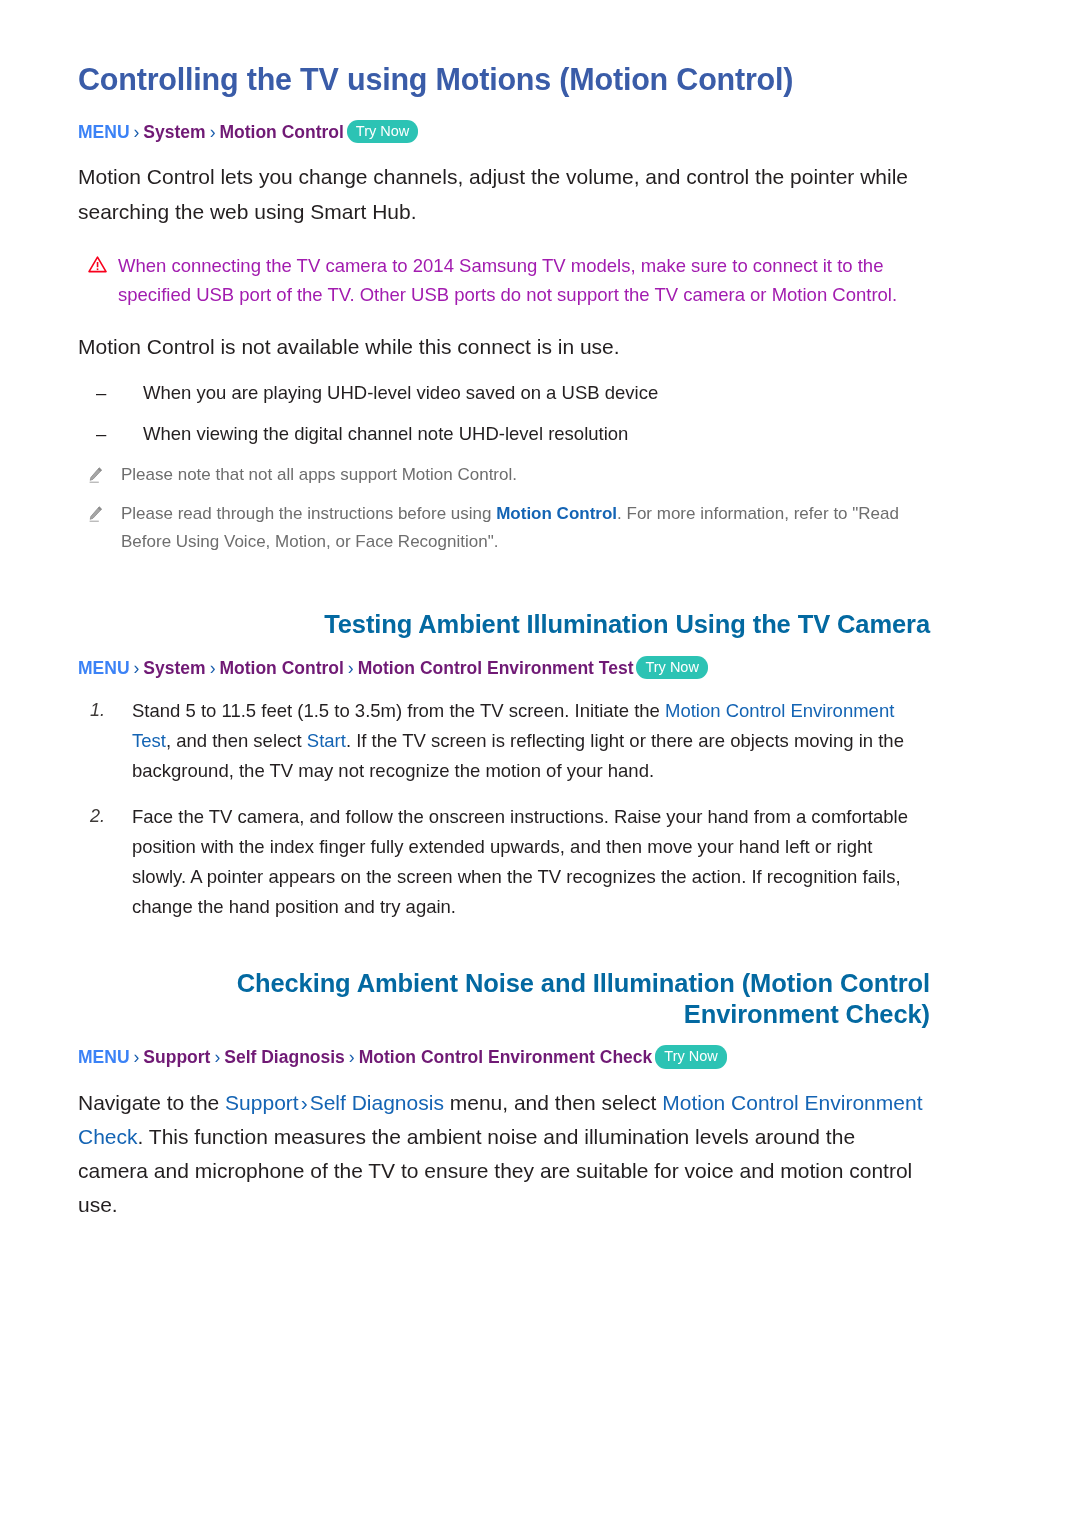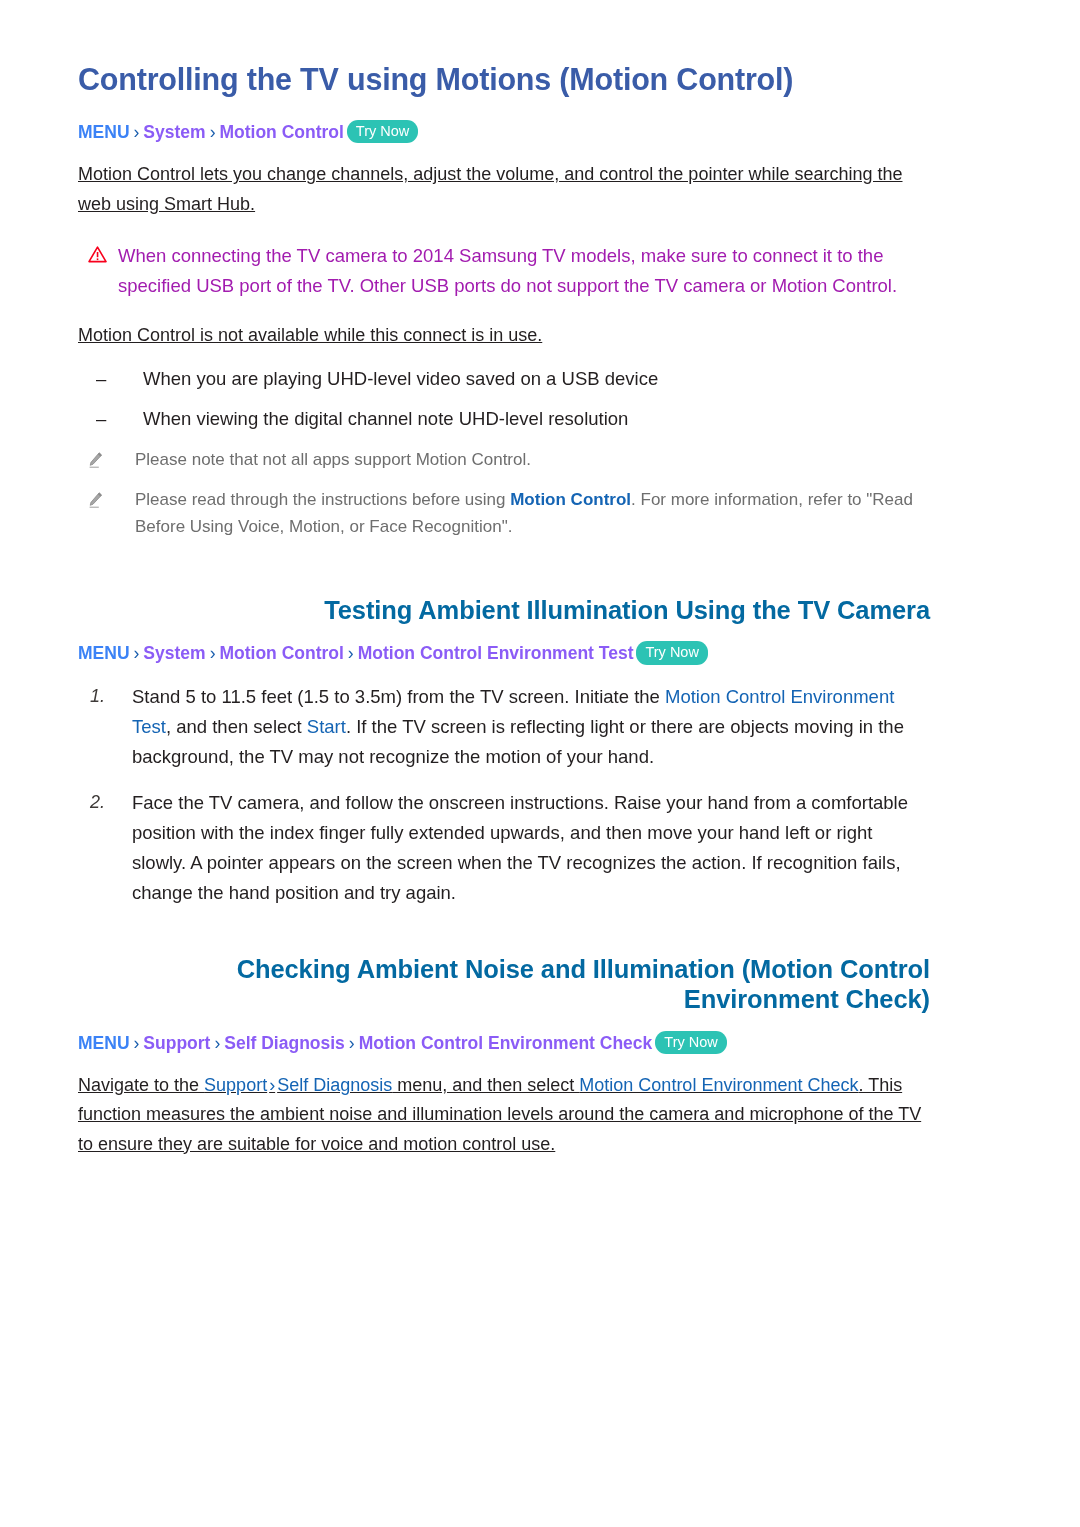--- a/index.html
+++ b/index.html
@@ -44,21 +44,21 @@
   
   .breadcrumb {
     font-size: 17.5px;
     font-weight: bold;
     color: #1b5fae;
     margin: 0 0 16px 0;
     line-height: 1.4;
     display: block;
   }
   .breadcrumb .crumb-menu { color: #3b82f6; }
-  .breadcrumb .crumb { color: #8b5cf6; }
+  .breadcrumb .crumb { color: #701a75; }
   .breadcrumb .sep {
     color: #1b5fae;
     font-weight: normal;
     padding: 0 4px;
   }
   .try-now {
     display: inline-block;
     background: #2cc3b4;
     color: #ffffff;
     font-size: 14.5px;
@@ -66,25 +66,24 @@
     line-height: 1;
     padding: 4px 9px 5px 9px;
     border-radius: 11px;
     vertical-align: 2px;
     margin-left: 3px;
     white-space: nowrap;
   }
 
   
   p.body-text {
-    font-size: 18px;
+    font-size: 21px;
     line-height: 1.62;
     margin: 0 0 14px 0;
     color: #231f20;
-    text-decoration: underline;
   }
   .link { color: #1464b4; }
   .link-sep { color: #1464b4; font-weight: normal; padding: 0 2px; }
 
   
   .warning {
     display: flex;
     align-items: flex-start;
     margin: 22px 0 20px 0;
     padding-left: 10px;
@@ -122,21 +121,20 @@
     top: 0;
     color: #231f20;
   }
 
   
   .note {
     display: flex;
     align-items: flex-start;
     margin: 0 0 12px 0;
     padding-left: 10px;
-    gap: 14px;
   }
   .note-icon {
     flex: 0 0 auto;
     width: 16px;
     margin-right: 17px;
     padding-top: 6px;
   }
   .note-text {
     font-size: 17px;
     line-height: 1.62;

